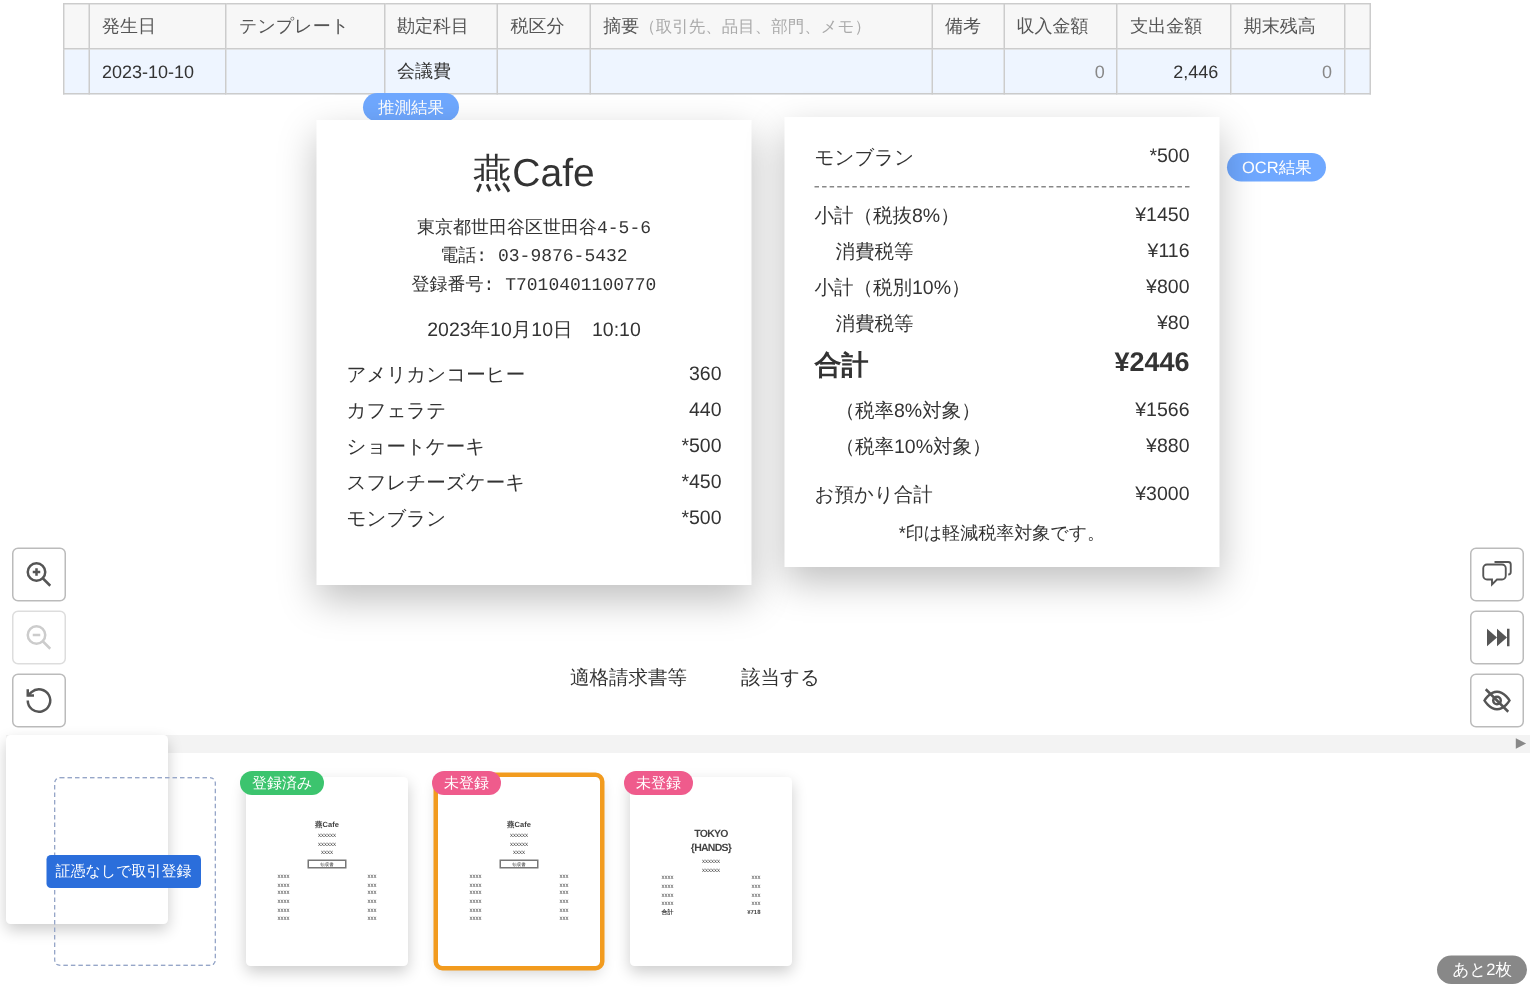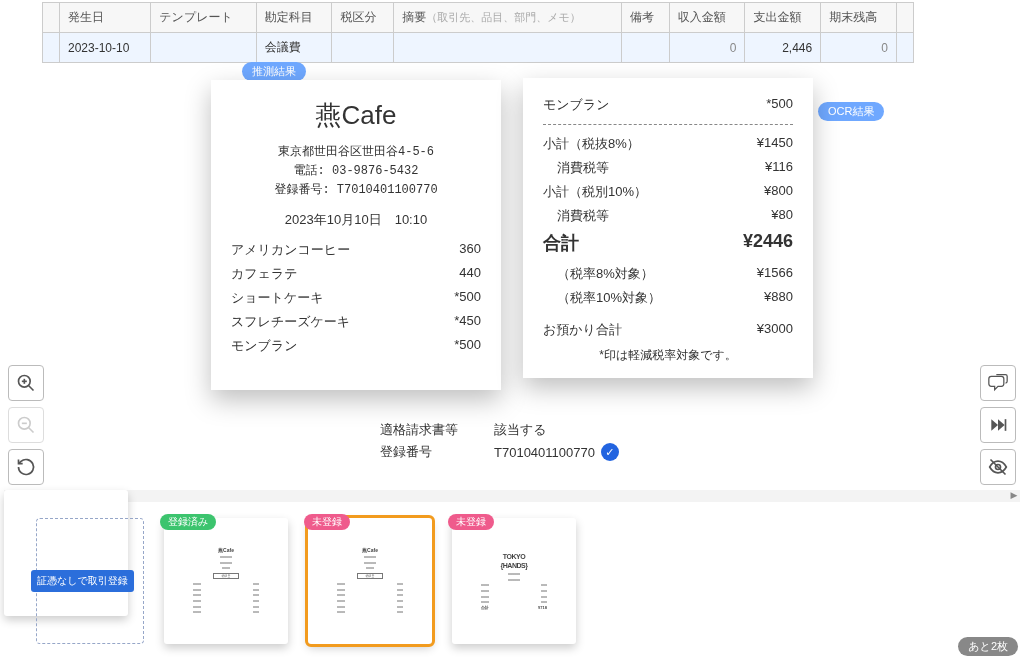--- a/index.html
+++ b/index.html
@@ -56,21 +56,21 @@
   .hscroll { position: absolute; left: 4px; right: 4px; top: 490px; height: 12px; background: #f3f3f3; }
   .hscroll .thumb { position: absolute; left: 0; top: 0; bottom: 0; right: 12px; background: #fff; }
   .hscroll .arrow-l, .hscroll .arrow-r { position: absolute; top: 0; width: 12px; height: 12px; font-size: 9px; color: #888; text-align: center; }
   .hscroll .arrow-l { left: 0; }
   .hscroll .arrow-r { right: 0; }
 
   
   .thumbs { position: absolute; left: 0; right: 0; top: 510px; padding: 8px 36px; display: flex; gap: 20px; align-items: center; }
   .thumb-slot { width: 108px; height: 126px; border: 1.5px dashed #96a6c8; border-radius: 4px; position: relative; display: flex; align-items: center; justify-content: center; }
   .no-ev-btn { background: #2b6edb; color: #fff; font-size: 10px; padding: 4px 6px; border: none; border-radius: 3px; cursor: pointer; position: absolute; left: -6px; top: 50%; transform: translateY(-50%); white-space: nowrap; }
-  .thumb { width: 124px; height: 126px; background: #fff; border-radius: 3px; box-shadow: 0 4px 10px rgba(0,0,0,0.2); position: relative; padding: 6px; display: flex; align-items: center; justify-content: center; }
+  .thumb { width: 108px; height: 126px; background: #fff; border-radius: 3px; box-shadow: 0 4px 10px rgba(0,0,0,0.2); position: relative; padding: 6px; display: flex; align-items: center; justify-content: center; }
   .thumb.selected { outline: 3px solid #f29b1e; }
   .thumb-badge { position: absolute; top: -4px; left: -4px; font-size: 10px; color: #fff; padding: 1px 8px; border-radius: 9px; }
   .thumb-badge.done { background: #3cc46e; }
   .thumb-badge.pending { background: #ef5b8c; }
   .mini-receipt { width: 70px; font-size: 4px; line-height: 1.4; color: #444; text-align: center; }
   .mini-receipt .mini-title { font-size: 5px; font-weight: bold; }
   .mini-receipt .mini-hands { font-size: 7px; font-weight: bold; letter-spacing: -0.5px; }
   .mini-receipt .mrow { display: flex; justify-content: space-between; padding: 0 2px; }
 
   
@@ -237,27 +237,20 @@
         </div>
       <div class="note">*印は軽減税率対象です。</div>
     </div>
   </div>
 
   <div class="meta">
     <div class="meta-row">
       <span class="meta-label">適格請求書等</span>
       <span class="meta-val">該当する</span>
     </div>
-    <div class="meta-row">
-      <span class="meta-label">登録番号</span>
-      <span class="meta-val">
-        <span>T7010401100770</span>
-        <span class="check-icon">✓</span>
-      </span>
-    </div>
   </div>
 </div>
 
 <div class="hscroll">
   <div class="arrow-l">◀</div>
   <div class="thumb"></div>
   <div class="arrow-r">▶</div>
 </div>
 
 <div class="thumbs">

